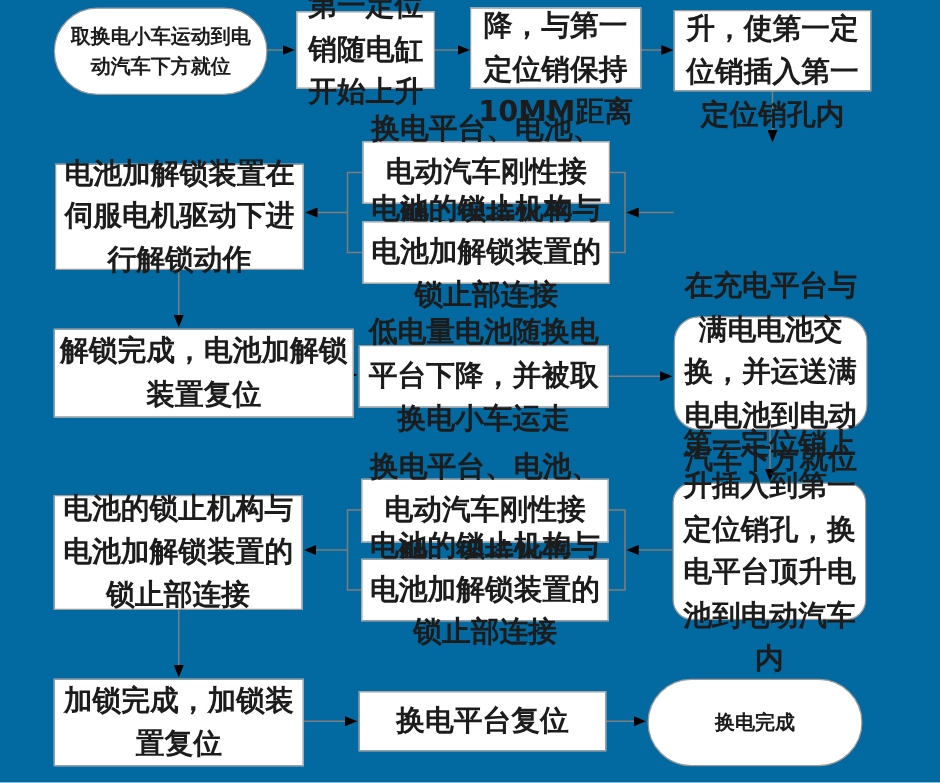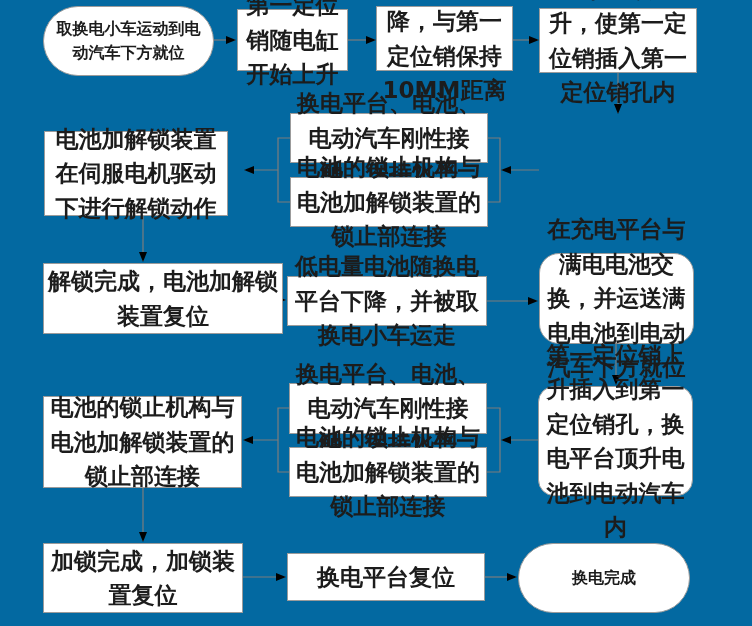--- a/index.html
+++ b/index.html
@@ -58,21 +58,21 @@
 
     <line x1="243" y1="577" x2="285" y2="577" stroke="#7d7d7d" stroke-width="1.2" marker-end="url(#ah)"></line>
     <line x1="485" y1="577" x2="516" y2="577" stroke="#7d7d7d" stroke-width="1.2" marker-end="url(#ah)"></line>
   </svg>
 
   <div class="node stadium" style="left:43px;top:6px;width:171px;height:70px;">取换电小车运动到电动汽车下方就位</div>
   <div class="node" style="left:237px;top:9px;width:111px;height:62px;">第一定位销随电缸开始上升</div>
   <div class="node" style="left:376px;top:6px;width:137px;height:65px;">电动汽车下降，与第一定位销保持10MM距离</div>
   <div class="node" style="left:539px;top:8px;width:158px;height:65px;">电缸继续上升，使第一定位销插入第一定位销孔内</div>
 
-  <div class="node" style="left:44px;top:131px;width:184px;height:85px;">电池加解锁装置在伺服电机驱动下进行解锁动作</div>
+  <div class="node" style="left:44px;top:131px;width:199px;height:85px;">电池加解锁装置在伺服电机驱动下进行解锁动作</div>
   <div class="node" style="left:290px;top:113px;width:198px;height:50px;">换电平台、电池、电动汽车刚性接触，保持水平</div>
   <div class="node" style="left:290px;top:177px;width:198px;height:50px;">电池的锁止机构与电池加解锁装置的锁止部连接</div>
 
   <div class="node" style="left:43px;top:263px;width:240px;height:71px;">解锁完成，电池加解锁装置复位</div>
   <div class="node" style="left:287px;top:276px;width:200px;height:50px;">低电量电池随换电平台下降，并被取换电小车运走</div>
   <div class="node" style="left:539px;top:253px;width:155px;height:91px;border-radius:20px;">在充电平台与满电电池交换，并运送满电电池到电动汽车下方就位</div>
 
   <div class="node" style="left:43px;top:396px;width:199px;height:92px;">电池的锁止机构与电池加解锁装置的锁止部连接</div>
   <div class="node" style="left:289px;top:383px;width:198px;height:51px;">换电平台、电池、电动汽车刚性接触，保持水平</div>
   <div class="node" style="left:289px;top:447px;width:198px;height:50px;">电池的锁止机构与电池加解锁装置的锁止部连接</div>

